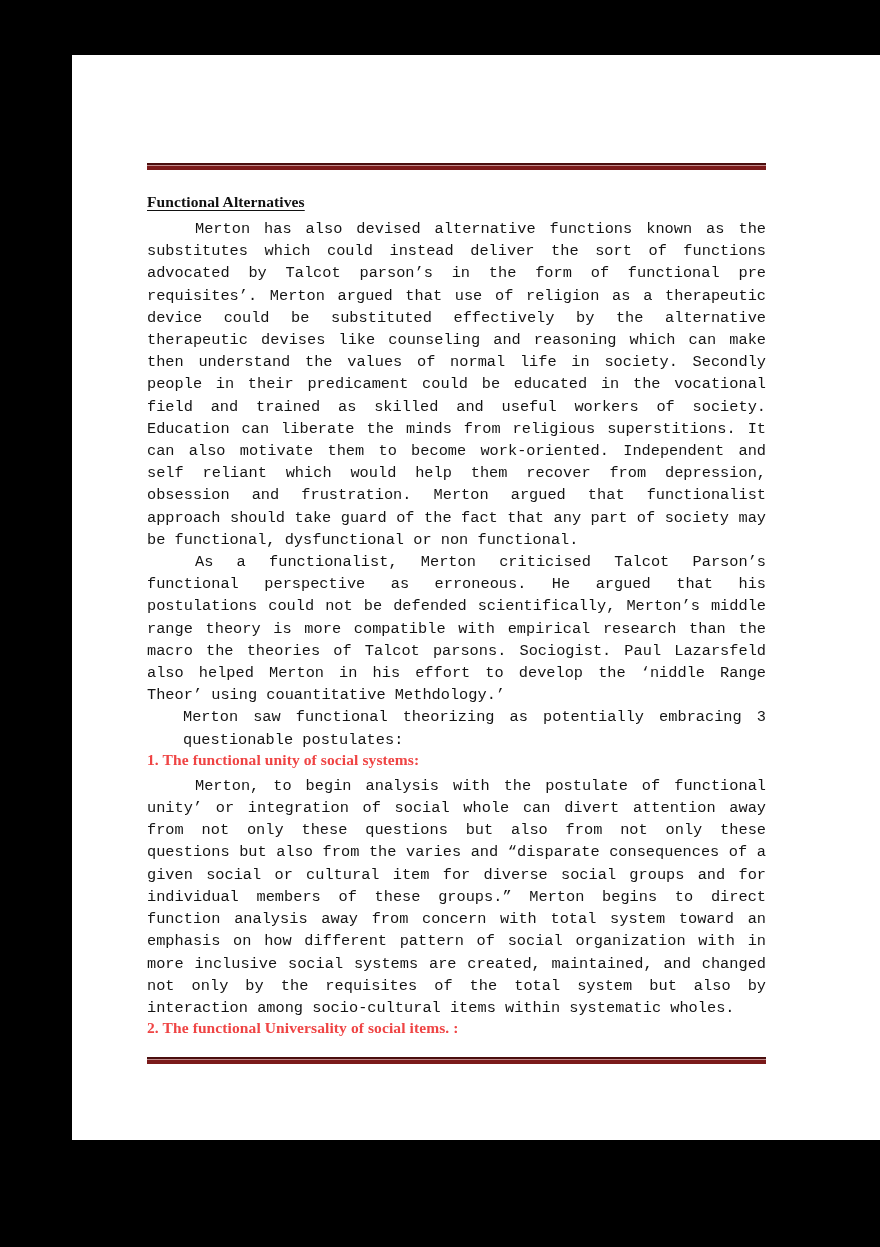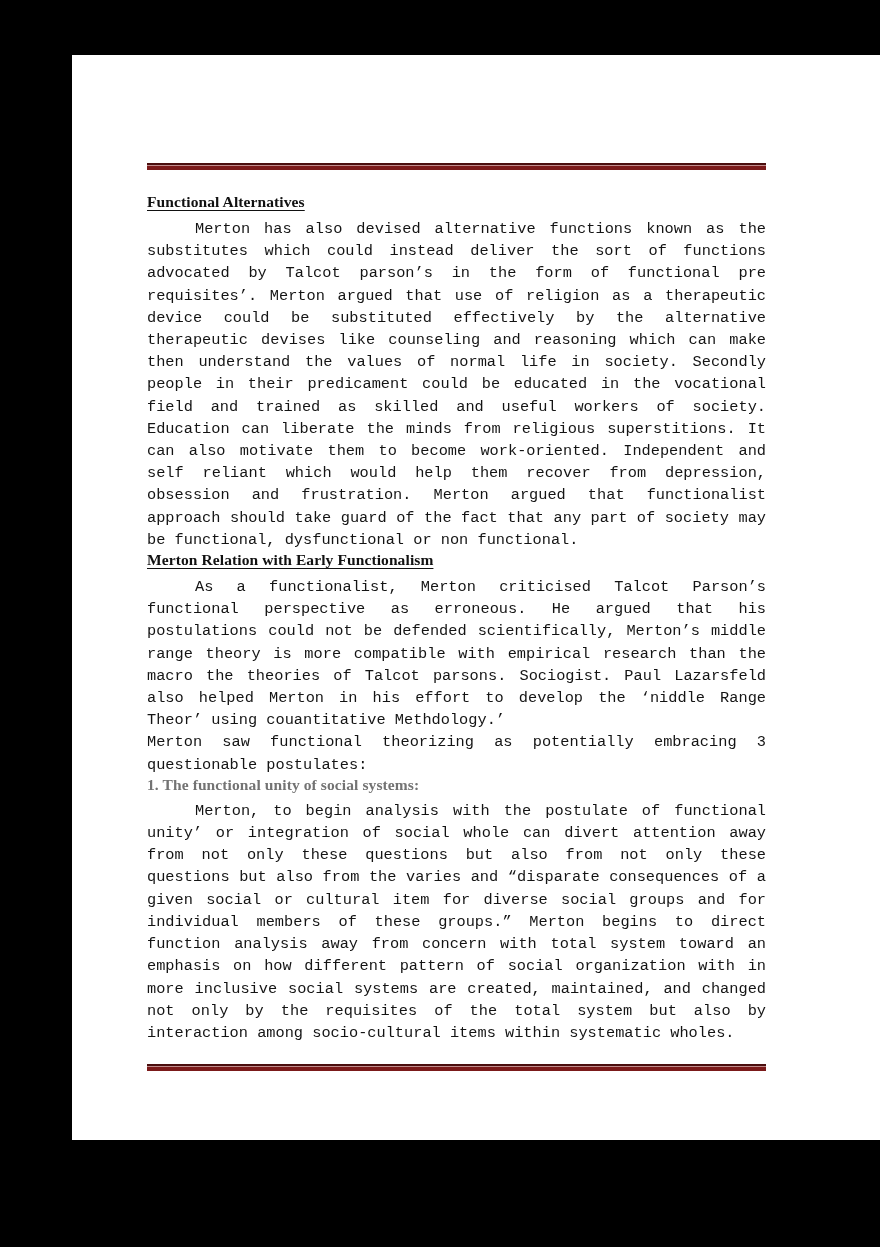--- a/index.html
+++ b/index.html
@@ -69,62 +69,62 @@
     letter-spacing: 0.1px;
     color: #111111;
   }
 
   h3.numbered-heading {
     font-size: 15.5px;
     font-weight: bold;
     margin: 0 0 6px 0;
     padding: 0;
     letter-spacing: 0.1px;
-    color: #737373;
+    color: #ef4444;
   }
 
   p.body-text {
     font-size: 15.3px;
     line-height: 22.2px;
     text-align: justify;
     text-justify: inter-word;
     margin: 0;
     padding: 0;
     color: #141414;
     hyphens: none;
     font-family: Liberation Mono, monospace;
   }
   p.indent-lg { text-indent: 48px; }
   p.indent-sm { text-indent: 22px; }
-  p.indent-none { text-indent: 0; }
+  p.indent-none { text-indent: 0; margin-left: 36px; }
 
   .gap-after-para { margin-bottom: 12px; }
   .gap-sm { margin-bottom: 11px; }
 </style>
 </head>
 <body>
 
 <div id="page">
   <div id="content">
 
     <div class="rule rule-top"></div>
 
     <h2 class="section-heading">Functional Alternatives</h2>
 
     <p class="body-text indent-lg gap-after-para">Merton has also devised alternative functions known as the substitutes which could instead deliver the sort of functions advocated by Talcot parson’s in the form of functional pre requisites’. Merton argued that use of religion as a therapeutic device could be substituted effectively by the alternative therapeutic devises like counseling and reasoning which can make then understand the values of normal life in society. Secondly people in their predicament could be educated in the vocational field and trained as skilled and useful workers of society. Education can liberate the minds from religious superstitions. It can also motivate them to become work-oriented. Independent and self reliant which would help them recover from depression, obsession and frustration. Merton argued that functionalist approach should take guard of the fact that any part of society may be functional, dysfunctional or non functional.</p>
 
-    <h2 class="section-heading">Merton Relation with Early Functionalism</h2>
 
     <p class="body-text indent-lg gap-after-para">As a functionalist, Merton criticised Talcot Parson’s functional perspective as erroneous. He argued that his postulations could not be defended scientifically, Merton’s middle range theory is more compatible with empirical research than the macro the theories of Talcot parsons. Sociogist. Paul Lazarsfeld also helped Merton in his effort to develop the ‘niddle Range Theor’ using couantitative Methdology.’</p>
 
 
     <p class="body-text indent-none gap-sm">Merton saw functional theorizing as potentially embracing 3 questionable postulates:</p>
 
     <h3 class="numbered-heading">1. The functional unity of social systems:</h3>
 
     <p class="body-text indent-lg gap-after-para">Merton, to begin analysis with the postulate of functional unity’ or integration of social whole can divert attention away from not only these questions but also from not only these questions but also from the varies and “disparate consequences of a given social or cultural item for diverse social groups and for individual members of these groups.” Merton begins to direct function analysis away from concern with total system toward an emphasis on how different pattern of social organization with in more inclusive social systems are created, maintained, and changed not only by the requisites of the total system but also by interaction among socio-cultural items within systematic wholes.</p>
 
+    <h3 class="numbered-heading">2. The functional Universality of social items. :</h3>
 
 
     <div class="rule rule-bottom"></div>
 
   </div>
 </div>
 
 </body></html>

